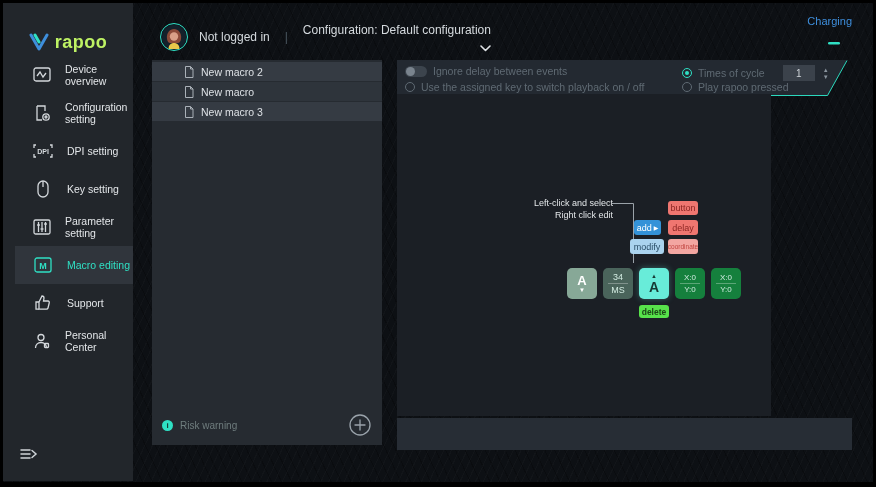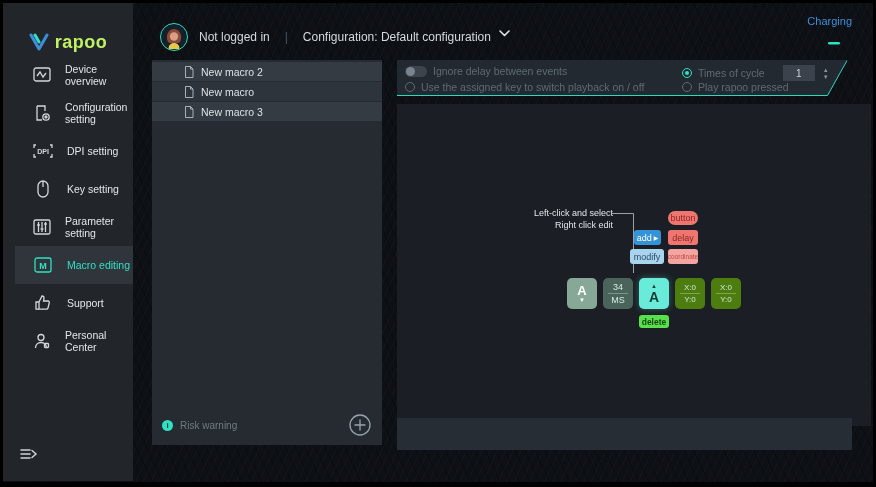--- a/index.html
+++ b/index.html
@@ -30,21 +30,21 @@
   .collapse { position:absolute; left:14px; bottom:16px; width:24px; height:20px; }
   
   .titlebar { position:absolute; right:16px; top:6px; display:flex; align-items:center; gap:9px; height:18px;flex-direction:column; }
   .charging-label { color:#3e8edc; font-size:11px; margin-right:8px; }
   .win-btn { display:flex; align-items:center; justify-content:center; height:16px; }
   
   .userbar { position:absolute; left:160px; top:22px; display:flex; align-items:center; gap:11px; height:30px; }
   .userbar .txt { color:#d5dade; font-size:12px; }
   .userbar .sep { color:#4b5761; font-size:12px; padding:0 4px; }
   .avatar-wrap { width:28px; height:28px; border-radius:50%; border:1.5px solid #2fe0c4; display:flex; align-items:center; justify-content:center; background:#0e1a22; overflow:hidden; }
-  .config-group { display:flex; align-items:flex-start; gap:8px; }
+  .config-group { display:flex; align-items:flex-end; gap:8px;flex-direction:column; }
   
   .macro-panel { position:absolute; left:152px; top:60px; width:230px; height:385px; background:#262b31; }
   .macro-rows { padding-top:2px; }
   .macro-row { height:19px; display:flex; align-items:center; padding-left:32px; gap:7px; margin-bottom:1px; }
   .macro-row.light { background:#353b43; }
   .macro-row.dark  { background:#2e343b; }
   .macro-row .name { font-size:10.5px; color:#dde1e5; }
   .risk { position:absolute; left:10px; bottom:14px; display:flex; align-items:center; gap:7px; }
   .risk .risk-txt { font-size:10px; color:#6f7d7e; }
   .risk-dot { width:11px; height:11px; border-radius:50%; background:#2fe0c4; color:#14322b; font-size:8px; font-weight:bold; display:flex; align-items:center; justify-content:center; }
@@ -58,42 +58,42 @@
   .opt-row { position:absolute; display:flex; align-items:center; gap:6px; }
   .toggle { width:22px; height:11px; border-radius:6px; background:#3c444d; position:relative; }
   .toggle .knob { position:absolute; left:1px; top:1px; width:9px; height:9px; border-radius:50%; background:#7a848e; }
   .radio { width:10px; height:10px; border-radius:50%; border:1.5px solid #5f6a73; position:relative; flex:none; }
   .radio.checked { border-color:#2fe0c4; }
   .radio.checked::after { content:""; position:absolute; left:2px; top:2px; width:4px; height:4px; border-radius:50%; background:#2fe0c4; }
   .cycle-input { width:32px; height:16px; background:#3b424b; border:none; color:#d0d5da; font-size:10px; text-align:center; font-family:"Liberation Sans", sans-serif; }
   .spinner { display:flex; flex-direction:column; gap:1px; margin-left:2px; }
   .spinner span { font-size:6px; line-height:6px; color:#8a949e; cursor:default; }
   
-  .canvas { position:absolute; left:397px; top:104px; width:474px; height:322px; background:#1b1f25; }
+  .canvas { position:absolute; left:397px; top:94px; width:374px; height:322px; background:#1b1f25; }
   .bottom-strip { position:absolute; left:397px; top:418px; width:455px; height:32px; background:#272d35; }
   .hint { position:absolute; left:126px; top:103px; width:90px; text-align:right; font-size:9px; line-height:12px; color:#e2e6e8; }
   .connector { position:absolute; left:215px; top:108px; }
   .menu-btn { position:absolute; display:flex; align-items:center; justify-content:center; border-radius:3px; font-size:9px; }
   .btn-add        { left:237px; top:126px; width:27px; height:15px; background:#3392d8; color:#fff; gap:2px; }
   .btn-add .arr   { font-size:6px; }
   .btn-modify     { left:233px; top:145px; width:34px; height:15px; background:#aad3ee; color:#2a4e67; }
-  .btn-button     { left:271px; top:107px; width:30px; height:14px; background:#ef7670; color:#8c2623;border-radius:7px; }
+  .btn-button     { left:271px; top:107px; width:30px; height:14px; background:#ef7670; color:#8c2623; }
   .btn-delay      { left:271px; top:126px; width:30px; height:15px; background:#ef7670; color:#8c2623; }
   .btn-coordinate { left:271px; top:145px; width:30px; height:15px; background:#f3a6a1; color:#c14540; font-size:6.5px; }
   .btn-delete     { left:242px; top:211px; width:30px; height:13px; background:#57e24b; color:#1b4517; font-size:8.5px; font-weight:bold; }
   .evt { position:absolute; top:174px; width:30px; height:31px; border-radius:5px; display:flex; flex-direction:column; align-items:center; justify-content:center; }
   .evt .divider { width:20px; height:1px; background:rgba(255,255,255,0.3); margin:1px 0; }
   .evt-keydown { left:170px; background:#87a897; color:#fff; }
   .evt-keydown .k { font-size:13px; font-weight:bold; line-height:13px; }
   .evt-keydown .a { font-size:6px; line-height:7px; }
   .evt-delay { left:206px; background:#4a645b; color:#d3ece2; font-size:9px; line-height:10px; }
   .evt-keyup { left:242px; background:#68ecd9; color:#173a34; box-shadow:0 0 6px rgba(104,236,217,0.35); }
   .evt-keyup .a { font-size:6px; line-height:7px; }
   .evt-keyup .k { font-size:14px; font-weight:bold; line-height:14px; }
-  .evt-coord { background:#4d7c0f; color:#cfe9df; font-size:8px; line-height:9px; }
+  .evt-coord { background:#15803d; color:#cfe9df; font-size:8px; line-height:9px; }
   .evt-coord.c1 { left:278px; }
   .evt-coord.c2 { left:314px; }
 </style>
 </head>
 <body>
 
 <div class="screen">
   <div class="app-bg"></div>
 
   <div class="sidebar">

